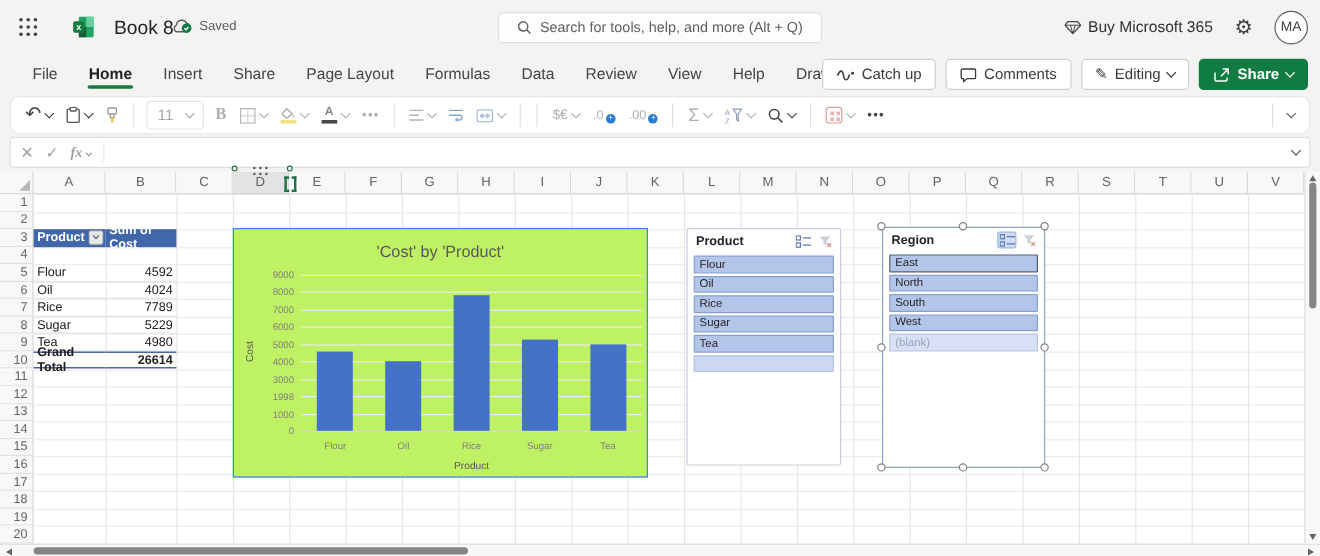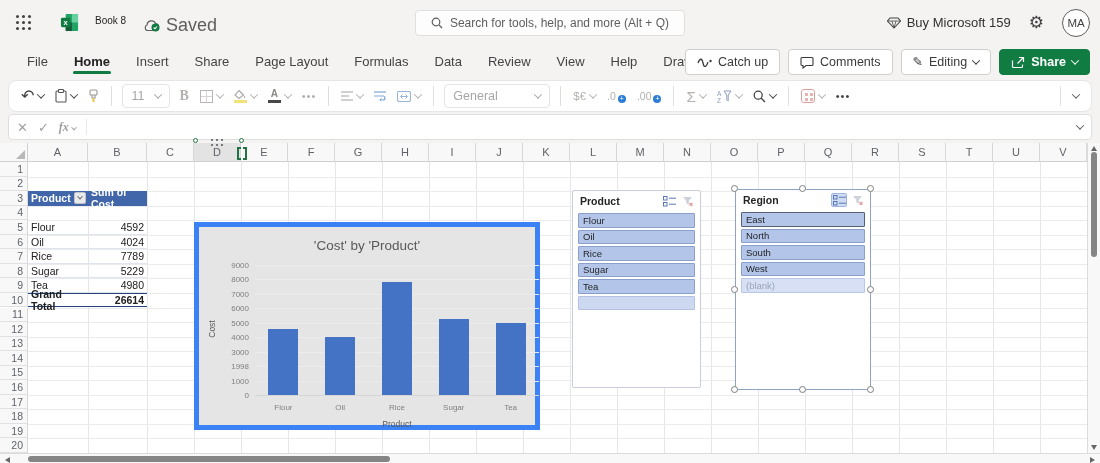--- a/index.html
+++ b/index.html
@@ -6,22 +6,22 @@
   html,body { width:1100px; height:463px; overflow:hidden; }
   body { font-family:"Liberation Sans", sans-serif; background:#f4f3f2; }
   #app { position:relative; width:1100px; height:463px; background:#f4f3f2; }
 
   
   .topbar { position:absolute; top:0; left:0; width:1100px; height:45px; display:flex; align-items:center; }
   .waffle-btn { position:absolute; left:16px; top:15px; width:16px; height:16px; cursor:pointer; }
   .waffle-dot { position:absolute; left:0; top:0; width:3px; height:3px; border-radius:50%; background:#424242;
     box-shadow:6px 0 #424242,12px 0 #424242,0 6px #424242,6px 6px #424242,12px 6px #424242,0 12px #424242,6px 12px #424242,12px 12px #424242; }
   .excel-logo { position:absolute; left:60px; top:13px; }
-  .doc-title { position:absolute; left:95px; top:15px; font-size:10px; color:#252423; }
-  .saved-chip { position:absolute; left:143px; top:15px; display:flex; align-items:center; gap:5px; color:#605e5c; font-size:18px; }
+  .doc-title { position:absolute; left:95px; top:15px; font-size:16px; color:#252423; }
+  .saved-chip { position:absolute; left:143px; top:15px; display:flex; align-items:center; gap:5px; color:#605e5c; font-size:11px; }
   .searchbox { position:absolute; left:415px; top:10px; width:270px; height:26px; background:#fdfdfd; border:1px solid #e1dfdd; border-radius:4px; display:flex; align-items:center; justify-content:center; gap:7px; color:#605e5c; font-size:12px; cursor:text; }
   .top-right { position:absolute; right:10px; top:0; height:45px; display:flex; align-items:center; gap:18px; }
   .buy-link { display:flex; align-items:center; gap:6px; font-size:13px; color:#323130; cursor:pointer; }
   .gear { font-size:17px; color:#424242; cursor:pointer; line-height:1; }
   .avatar { width:28px; height:28px; border-radius:50%; border:1px solid #605e5c; background:#fff; color:#424242; font-size:11.5px; display:flex; align-items:center; justify-content:center; cursor:pointer; }
 
   
   .tabsrow { position:absolute; top:45px; left:0; width:1100px; height:33px; display:flex; align-items:center; padding-left:14px; }
   .rtab { padding:6px 13px; font-size:13px; color:#444; cursor:pointer; position:relative; white-space:nowrap; }
   .rtab.active { font-weight:bold; color:#222; }
@@ -76,21 +76,21 @@
   .pv-row { position:absolute; left:0; display:flex; }
   .pv-h { background:#4166a9; color:#fff; font-weight:bold; display:flex; align-items:center; padding-left:3px; }
   .pv-dd { width:12px; height:12px; background:#e8eaed; border:1px solid #c4c4c4; border-radius:2px; margin-left:auto; margin-right:2px; display:flex; align-items:center; justify-content:center; color:#666; cursor:pointer; }
   .pv-dd .chev { width:4px; height:4px; }
   .pv-c { display:flex; align-items:center; color:#202020; border-bottom:1px solid #dfe5ee; }
   .pv-c.name { padding-left:3px; }
   .pv-c.val { justify-content:flex-end; padding-right:3px; }
   .pv-row.total .pv-c { font-weight:bold; border-top:1.5px solid #27427c; border-bottom:1.5px solid #27427c; background:#fff; }
 
   
-  .chart { position:absolute; background:#e5e5e5; border:5px solid #3b82f6; cursor:pointer;margin-top:32px; }
+  .chart { position:absolute; background:#bef264; border:1px solid #3b82f6; cursor:pointer; }
   .ch-title { position:absolute; width:100%; text-align:center; font-size:13.5px; color:#595959; }
   .ch-gl { position:absolute; height:1px; background:#ececec; }
   .ch-gl.base { background:#d6d6d6; }
   .ch-yt { position:absolute; font-size:8px; color:#808080; text-align:right; width:30px; }
   .ch-xt { position:absolute; font-size:8px; color:#808080; text-align:center; }
   .ch-bar { position:absolute; background:#4472c4; }
   .ch-ylab { position:absolute; font-size:8.5px; color:#595959; transform:rotate(-90deg); transform-origin:center; }
   .ch-xlab { position:absolute; font-size:8.5px; color:#595959; text-align:center; }
 
   
@@ -154,21 +154,21 @@
           <line x1="8" y1="8" x2="11" y2="11" stroke="#605e5c" stroke-width="1.2"></line>
         </svg>
       <span>Search for tools, help, and more (Alt + Q)</span>
     </div>
     <div class="top-right">
       <span class="buy-link">
         <svg width="14" height="12" viewBox="0 0 14 12">
             <path d="M3 1h8l2.5 3L7 11 .5 4 3 1z" fill="none" stroke="#424242" stroke-width="1.1"></path>
             <path d="M.5 4h13M5 4l2 7 2-7" fill="none" stroke="#424242" stroke-width="0.8"></path>
           </svg>
-        <span>Buy Microsoft 159</span>
+        <span>Buy Microsoft 365</span>
       </span>
       <span class="gear glyph">⚙</span>
       <span class="avatar">MA</span>
     </div>
   </div>
 
   <div class="tabsrow">
     <div style="display:flex;align-items:center;">
         <div class="rtab">File</div>
         <div class="rtab active">Home</div>
@@ -281,24 +281,20 @@
         </svg>
       </span>
     <span class="tb-ic dis">
       <svg width="14" height="11" viewBox="0 0 14 11">
           <rect x="0.5" y="0.5" width="13" height="10" rx="1.5" fill="none" stroke="#9ab4d8" stroke-width="1.1"></rect>
           <path d="M4 5.5h6M5.5 3.5l-2 2 2 2M8.5 3.5l2 2-2 2" fill="none" stroke="#9ab4d8" stroke-width="1"></path>
         </svg>
       <span class="chev"></span>
       </span>
     <span class="tb-div"></span>
-    <span class="tb-select" style="width:106px">
-        <span>General</span>
-        <span class="chev"></span>
-      </span>
     <span class="tb-div"></span>
     <span class="tb-ic dis" style="font-size:11.5px">
         <span>$€</span>
         <span class="chev"></span>
       </span>
     <span class="tb-ic dis" style="font-size:10.5px">
         <span>.0</span>
         <span class="dec-plus">+</span>
       </span>
     <span class="tb-ic dis" style="font-size:10.5px">

